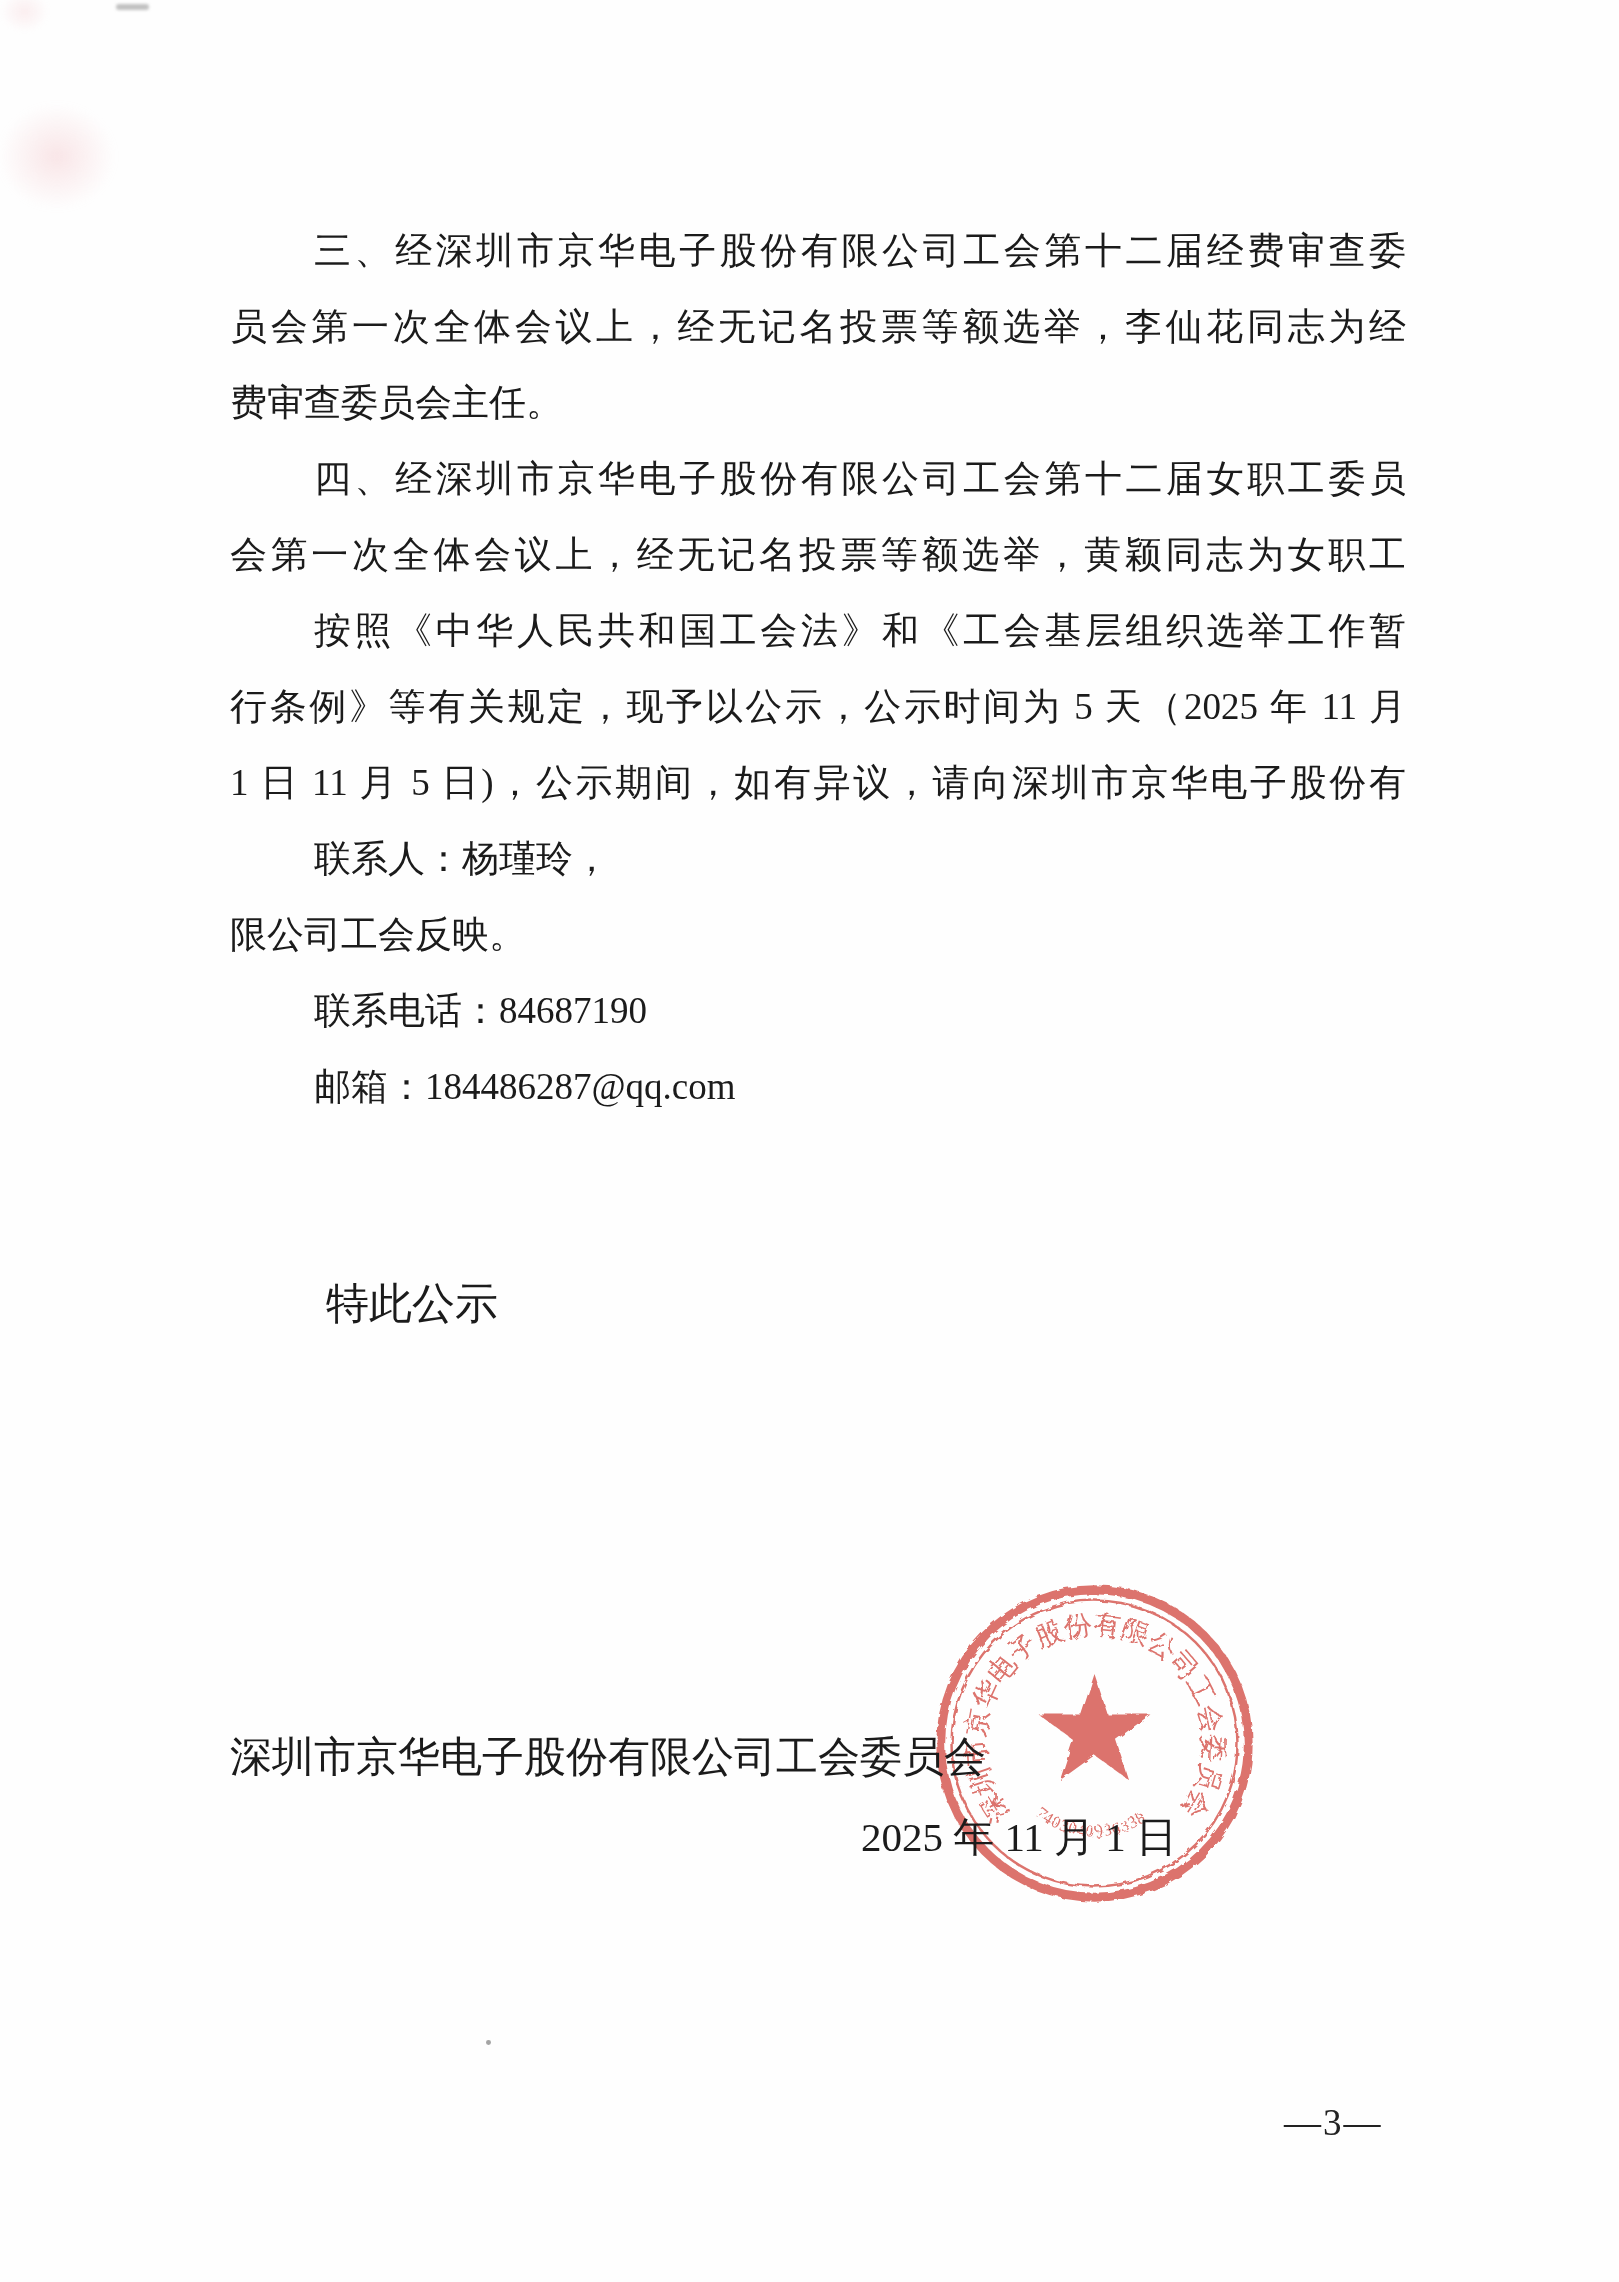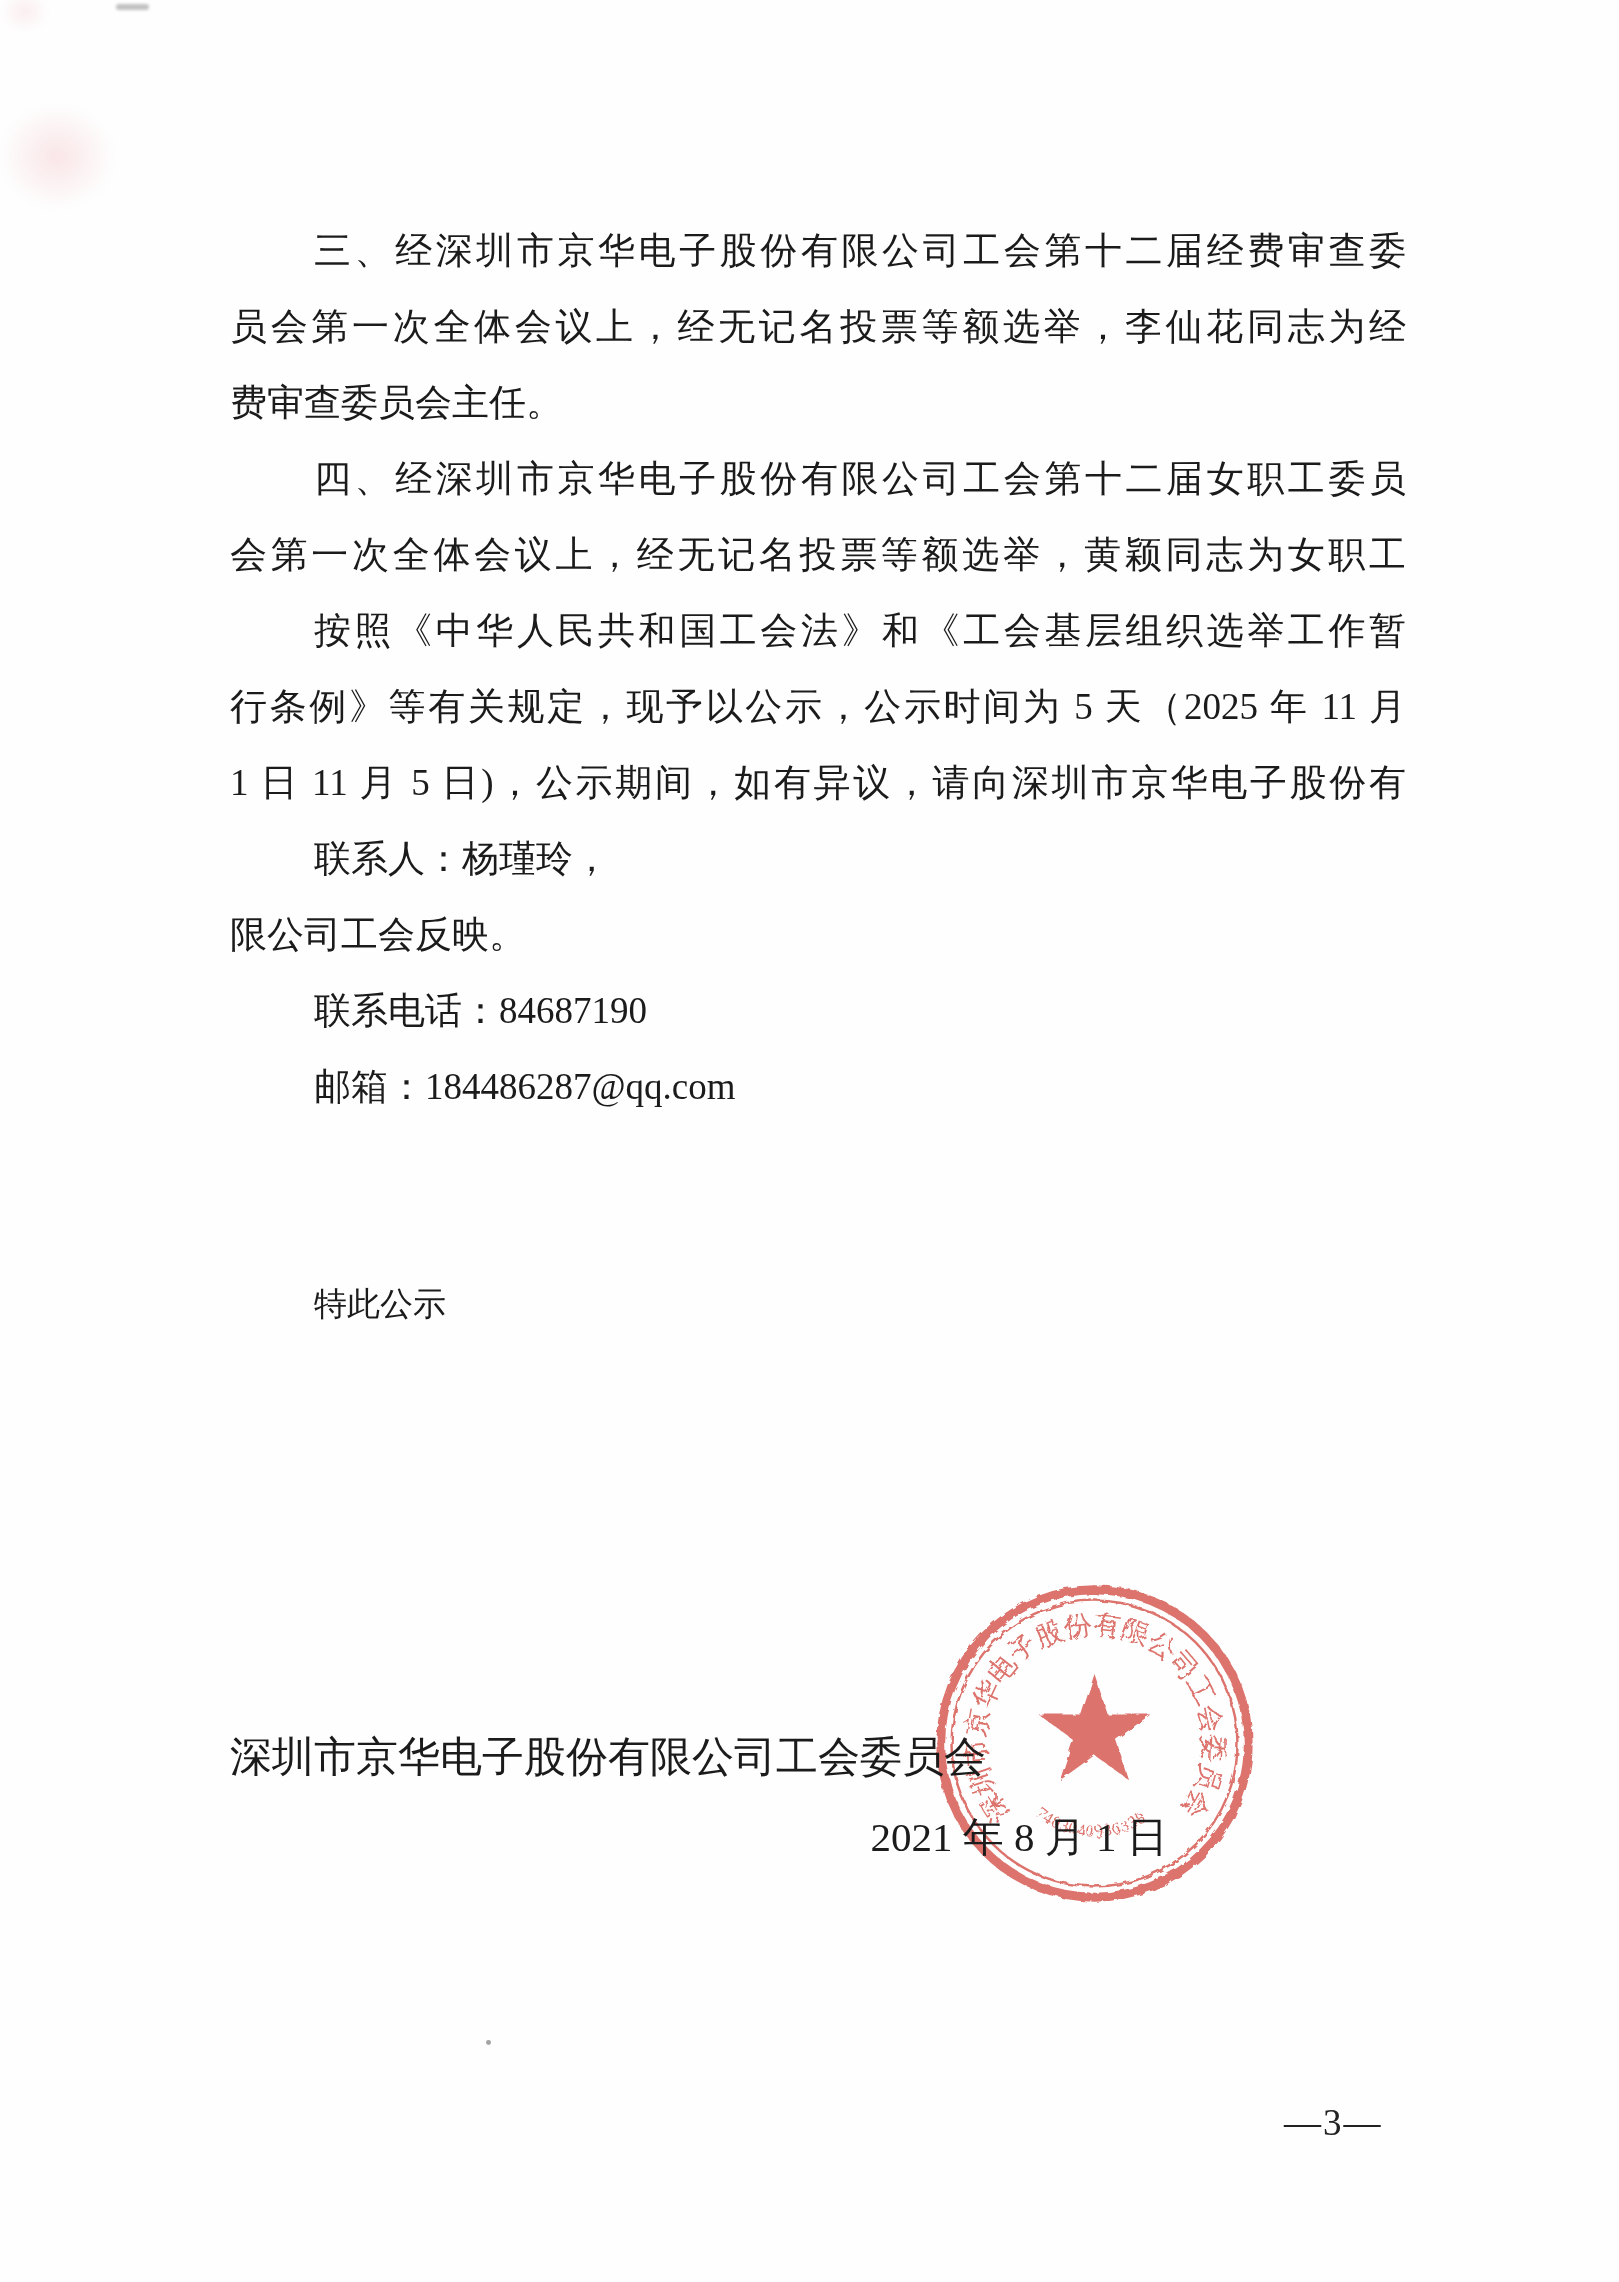--- a/index.html
+++ b/index.html
@@ -23,24 +23,24 @@
   .line {
     height:76px;
     line-height:76px;
   }
   .jline { text-align:justify; text-align-last:justify; }
   .pend  { text-align:left; }
   .indent { text-indent:84px; }
 
   .closing {
     position:absolute;
-    left:230px; top:1266px;
+    left:242px; top:1266px;
     width:1176px;
     height:76px; line-height:76px;
-    font-size:33px;
+    font-size:43px;
     text-indent:84px;
   }
 
   
   .sig-org {
     position:absolute;
     left:230px; top:1736px;
     width:1176px;
     font-size:42px; line-height:43px;
   }
@@ -134,18 +134,18 @@
       <text font-size="28" fill="#d6554d" font-family="Liberation Serif, DejaVu Serif, serif">
         <textPath href="#arcTop">深圳市京华电子股份有限公司工会委员会</textPath>
       </text>
       <text font-size="17" fill="#d6554d" letter-spacing="1" font-family="Liberation Serif, DejaVu Serif, serif">
         <textPath href="#arcBot">7403040936338</textPath>
       </text>
     </g>
   </svg>
 
   <div class="sig-org">深圳市京华电子股份有限公司工会委员会</div>
-  <div class="sig-date">2021 年 8 月 1 日</div>
+  <div class="sig-date">2025 年 11 月 1 日</div>
 
   <div class="page-num">—3—</div>
 
 </div>
 
 
 </body></html>

